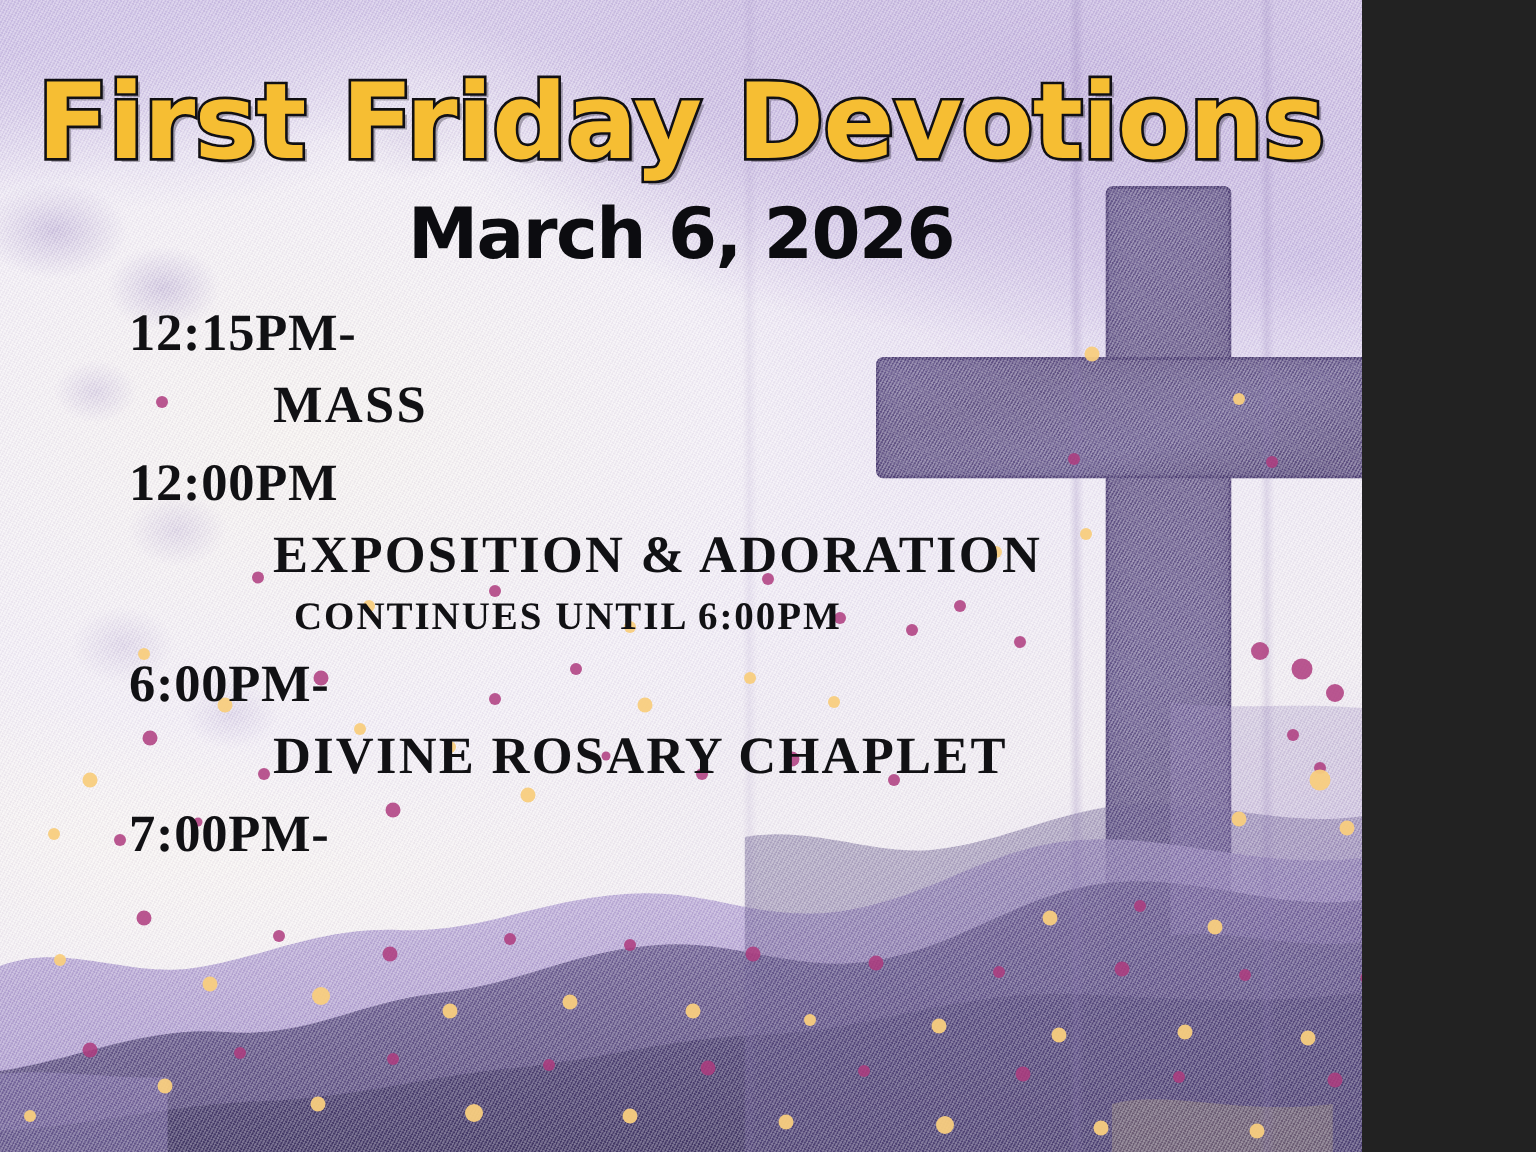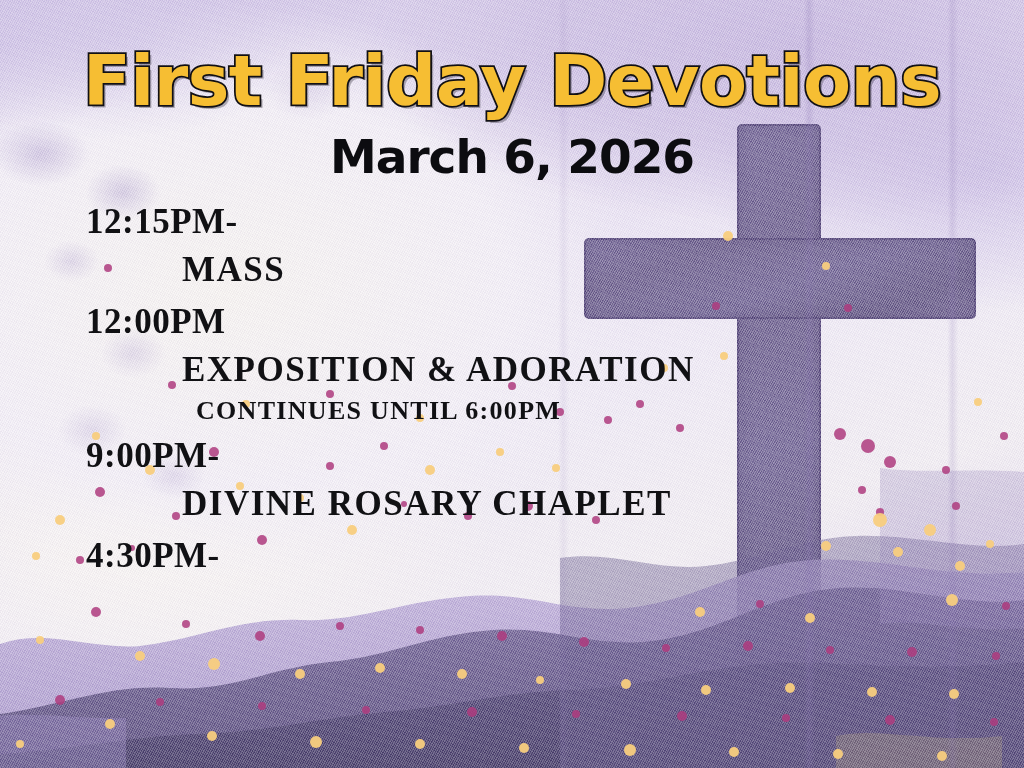--- a/index.html
+++ b/index.html
@@ -3,21 +3,21 @@
 <meta charset="utf-8">
 <title>First Friday Devotions</title>
 <style>
   html, body {
     margin: 0;
     padding: 0;
     background: #222;
   }
   #poster {
     position: relative;
-    width: 1024px;
+    width: 908px;
     height: 768px;
     overflow: hidden;
     font-family: "Liberation Sans", sans-serif;
     background: #c2410c;
     user-select: none;
   }
 
   
   .bg-layer { position: absolute; inset: 0; pointer-events: none; }
 
@@ -285,19 +285,19 @@
 
   <div id="content">
     <div id="title">First Friday Devotions</div>
     <div id="subtitle">March 6, 2026</div>
     <div id="schedule">
         <div class="sch-line lvl-time">12:15PM-</div>
         <div class="sch-line lvl-event">MASS</div>
         <div class="sch-line lvl-time gap-sm">12:00PM</div>
         <div class="sch-line lvl-event">EXPOSITION &amp; ADORATION</div>
         <div class="sch-line lvl-note">CONTINUES UNTIL 6:00PM</div>
-        <div class="sch-line lvl-time gap-sm">9:00PM-</div>
+        <div class="sch-line lvl-time gap-sm">6:00PM-</div>
         <div class="sch-line lvl-event">DIVINE ROSARY CHAPLET</div>
-        <div class="sch-line lvl-time gap-sm">4:30PM-</div>
+        <div class="sch-line lvl-time gap-sm">7:00PM-</div>
       </div>
   </div>
 
 </div>
 
 </body></html>

